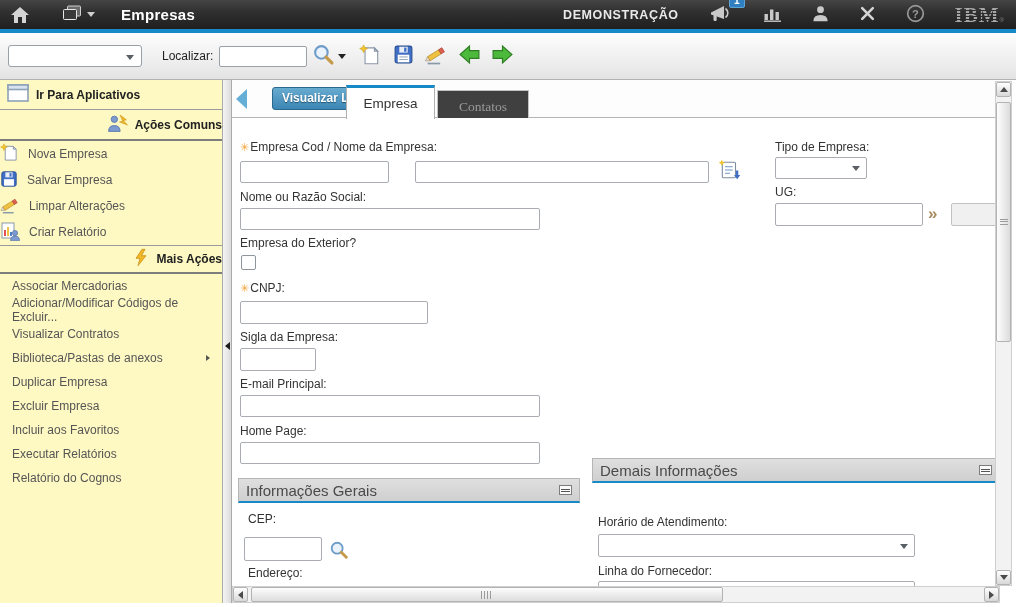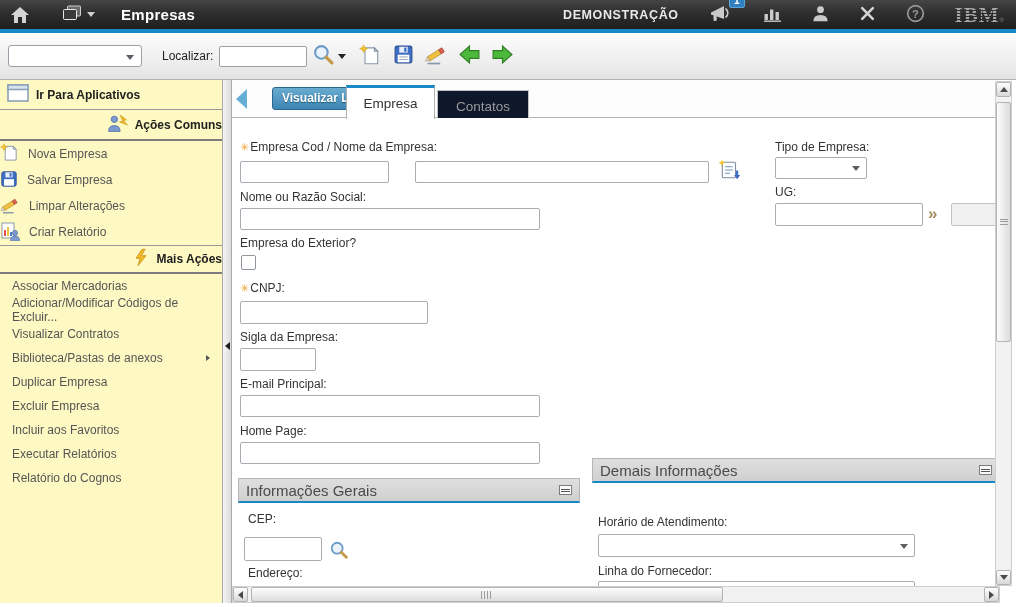--- a/index.html
+++ b/index.html
@@ -66,22 +66,22 @@
   .viz-body {
     background:linear-gradient(#68abd0,#3d86b4); border:1px solid #2b688e; border-radius:3px;
     color:#fff; font-weight:bold; font-size:12px; padding:3px 9px 4px; text-shadow:0 1px 1px #205673;
   }
   .tab { position:absolute; display:flex; align-items:center; justify-content:center; font-size:13.5px; cursor:pointer; }
   .tab.active {
     left:114px; top:5px; width:89px; height:34px; background:#fff; z-index:2;
     border:1px solid #b0b0b0; border-bottom:none; border-top:3px solid #1789c6; color:#333;
   }
   .tab.inactive {
-    left:205px; top:10px; width:92px; height:32px; background:#0f172a;
-    border:1px solid #c2c2c2; border-bottom:none; color:#9a9a9a;
+    left:205px; top:10px; width:92px; height:32px; background:#404040;
+    border:1px solid #c2c2c2; border-bottom:none; color:#9a9a9a;font-family:Liberation Serif, serif;
   }
   .form { position:absolute; left:0; top:38px; right:21px; bottom:17px; overflow:hidden; background:#fff; }
   .flabel { position:absolute; white-space:nowrap; color:#333; }
   .req { color:#f2a43c; font-size:11px; margin-right:1px; }
   .tin { position:absolute; border:1px solid #a9adb3; border-radius:2px; background:#fff; padding:0 3px; font:12px "Liberation Sans",sans-serif; }
   .tin.gray { background:#f0f0f0; border-color:#c2c2c2; }
   .dd { position:absolute; border:1px solid #a9adb3; border-radius:2px; background:#fff; cursor:pointer; }
   .dd .dd-arrow { position:absolute; right:6px; top:50%; margin-top:-2px; }
   .cbx { position:absolute; width:15px; height:15px; background:#fff; border:1px solid #8e959d; border-radius:2px; cursor:pointer; }
   .chev { position:absolute; color:#a78c5f; font-weight:bold; font-size:17px; cursor:pointer; line-height:16px; }

